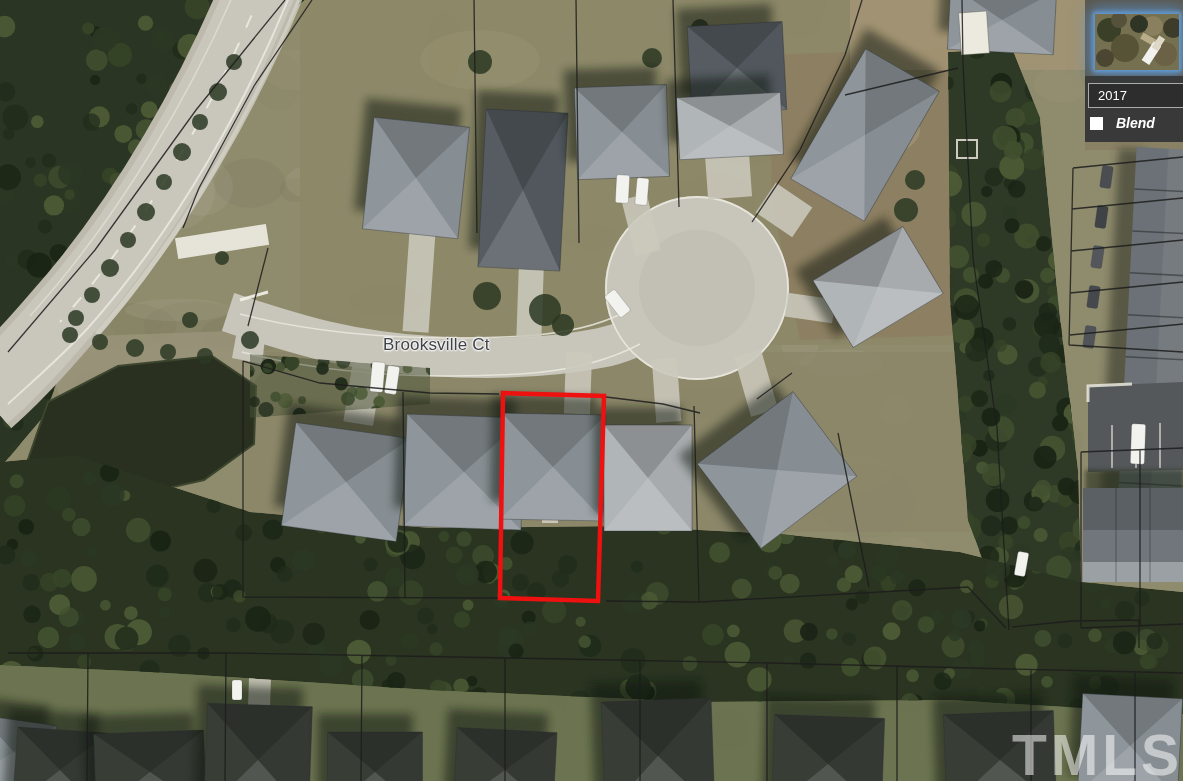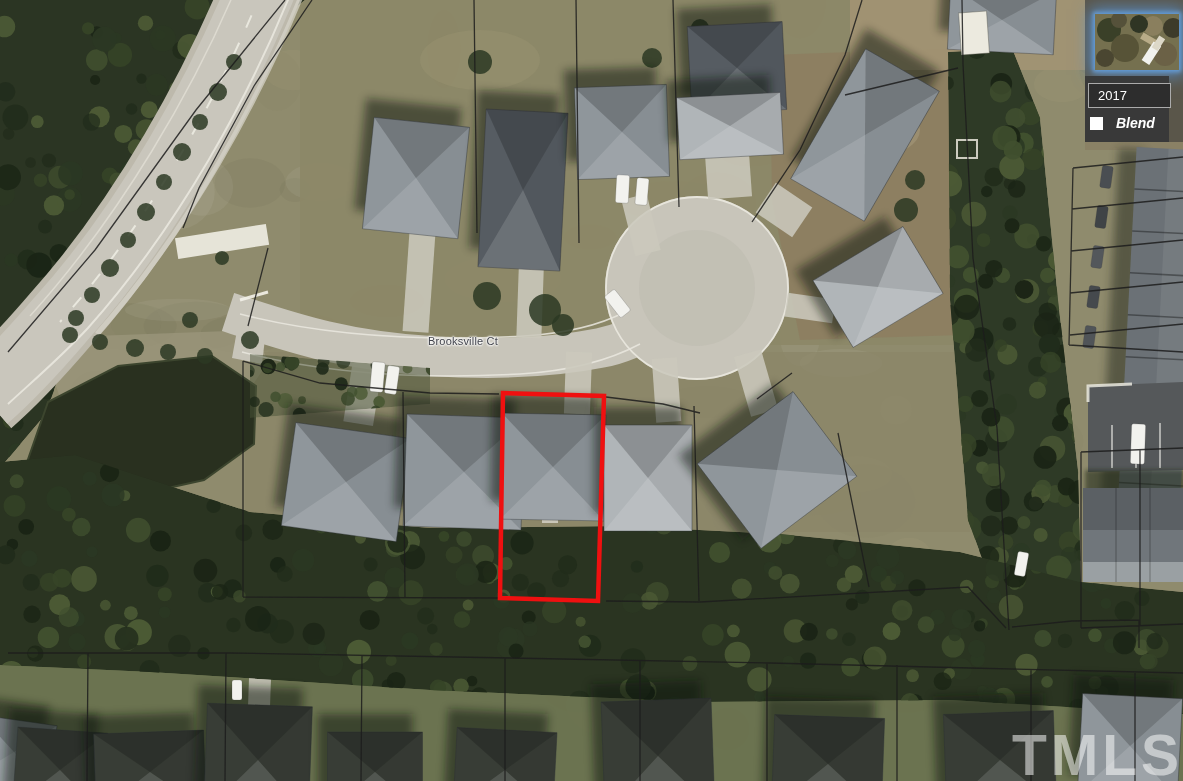--- a/index.html
+++ b/index.html
@@ -1,36 +1,36 @@
 <!DOCTYPE html>
 <html><head>
 <meta charset="utf-8">
 <style>
   html,body{margin:0;padding:0;background:#222;}
   .viewport{
     position:relative;width:1183px;height:781px;overflow:hidden;
     font-family:"Liberation Sans",sans-serif;background:#8f8b6d;
   }
   .street-label{
-    position:absolute;left:383px;top:335px;width:115px;text-align:right;
-    font-size:11px;letter-spacing:.2px;color:#41434b;
+    position:absolute;left:383px;top:335px;width:115px;text-align:left;
+    font-size:17px;letter-spacing:.2px;color:#41434b;
     text-shadow:0 0 2px #fff,0 0 3px #fff,0 1px 2px #fff,0 -1px 2px #fff;
     pointer-events:none;
   }
   .layers-panel{
     position:absolute;left:1085px;top:0;width:98px;height:142px;
     background:rgba(30,34,42,.45);
   }
   .layer-thumb{
     position:absolute;left:10px;top:14px;width:84px;height:56px;
     box-shadow:0 0 16px 5px rgba(88,148,214,.85),0 0 4px 2px rgba(120,175,230,.9);
     background:#75704f;overflow:hidden;cursor:pointer;
   }
   .panel-controls{
-    position:absolute;left:0;top:76px;width:84px;height:66px;
+    position:absolute;left:0;top:76px;width:98px;height:66px;
     background:rgba(56,56,56,.95);
   }
   .year-box{
     position:absolute;left:3px;top:7px;right:-2px;height:23px;
     border:1px solid #ababab;background:#2d2d2d;color:#fff;
     font-size:13px;line-height:23px;padding-left:9px;cursor:pointer;
   }
   .blend-row{position:absolute;left:0;top:38px;width:98px;height:22px;}
   .blend-checkbox{
     position:absolute;left:5px;top:3px;width:13px;height:13px;background:#fff;cursor:pointer;

